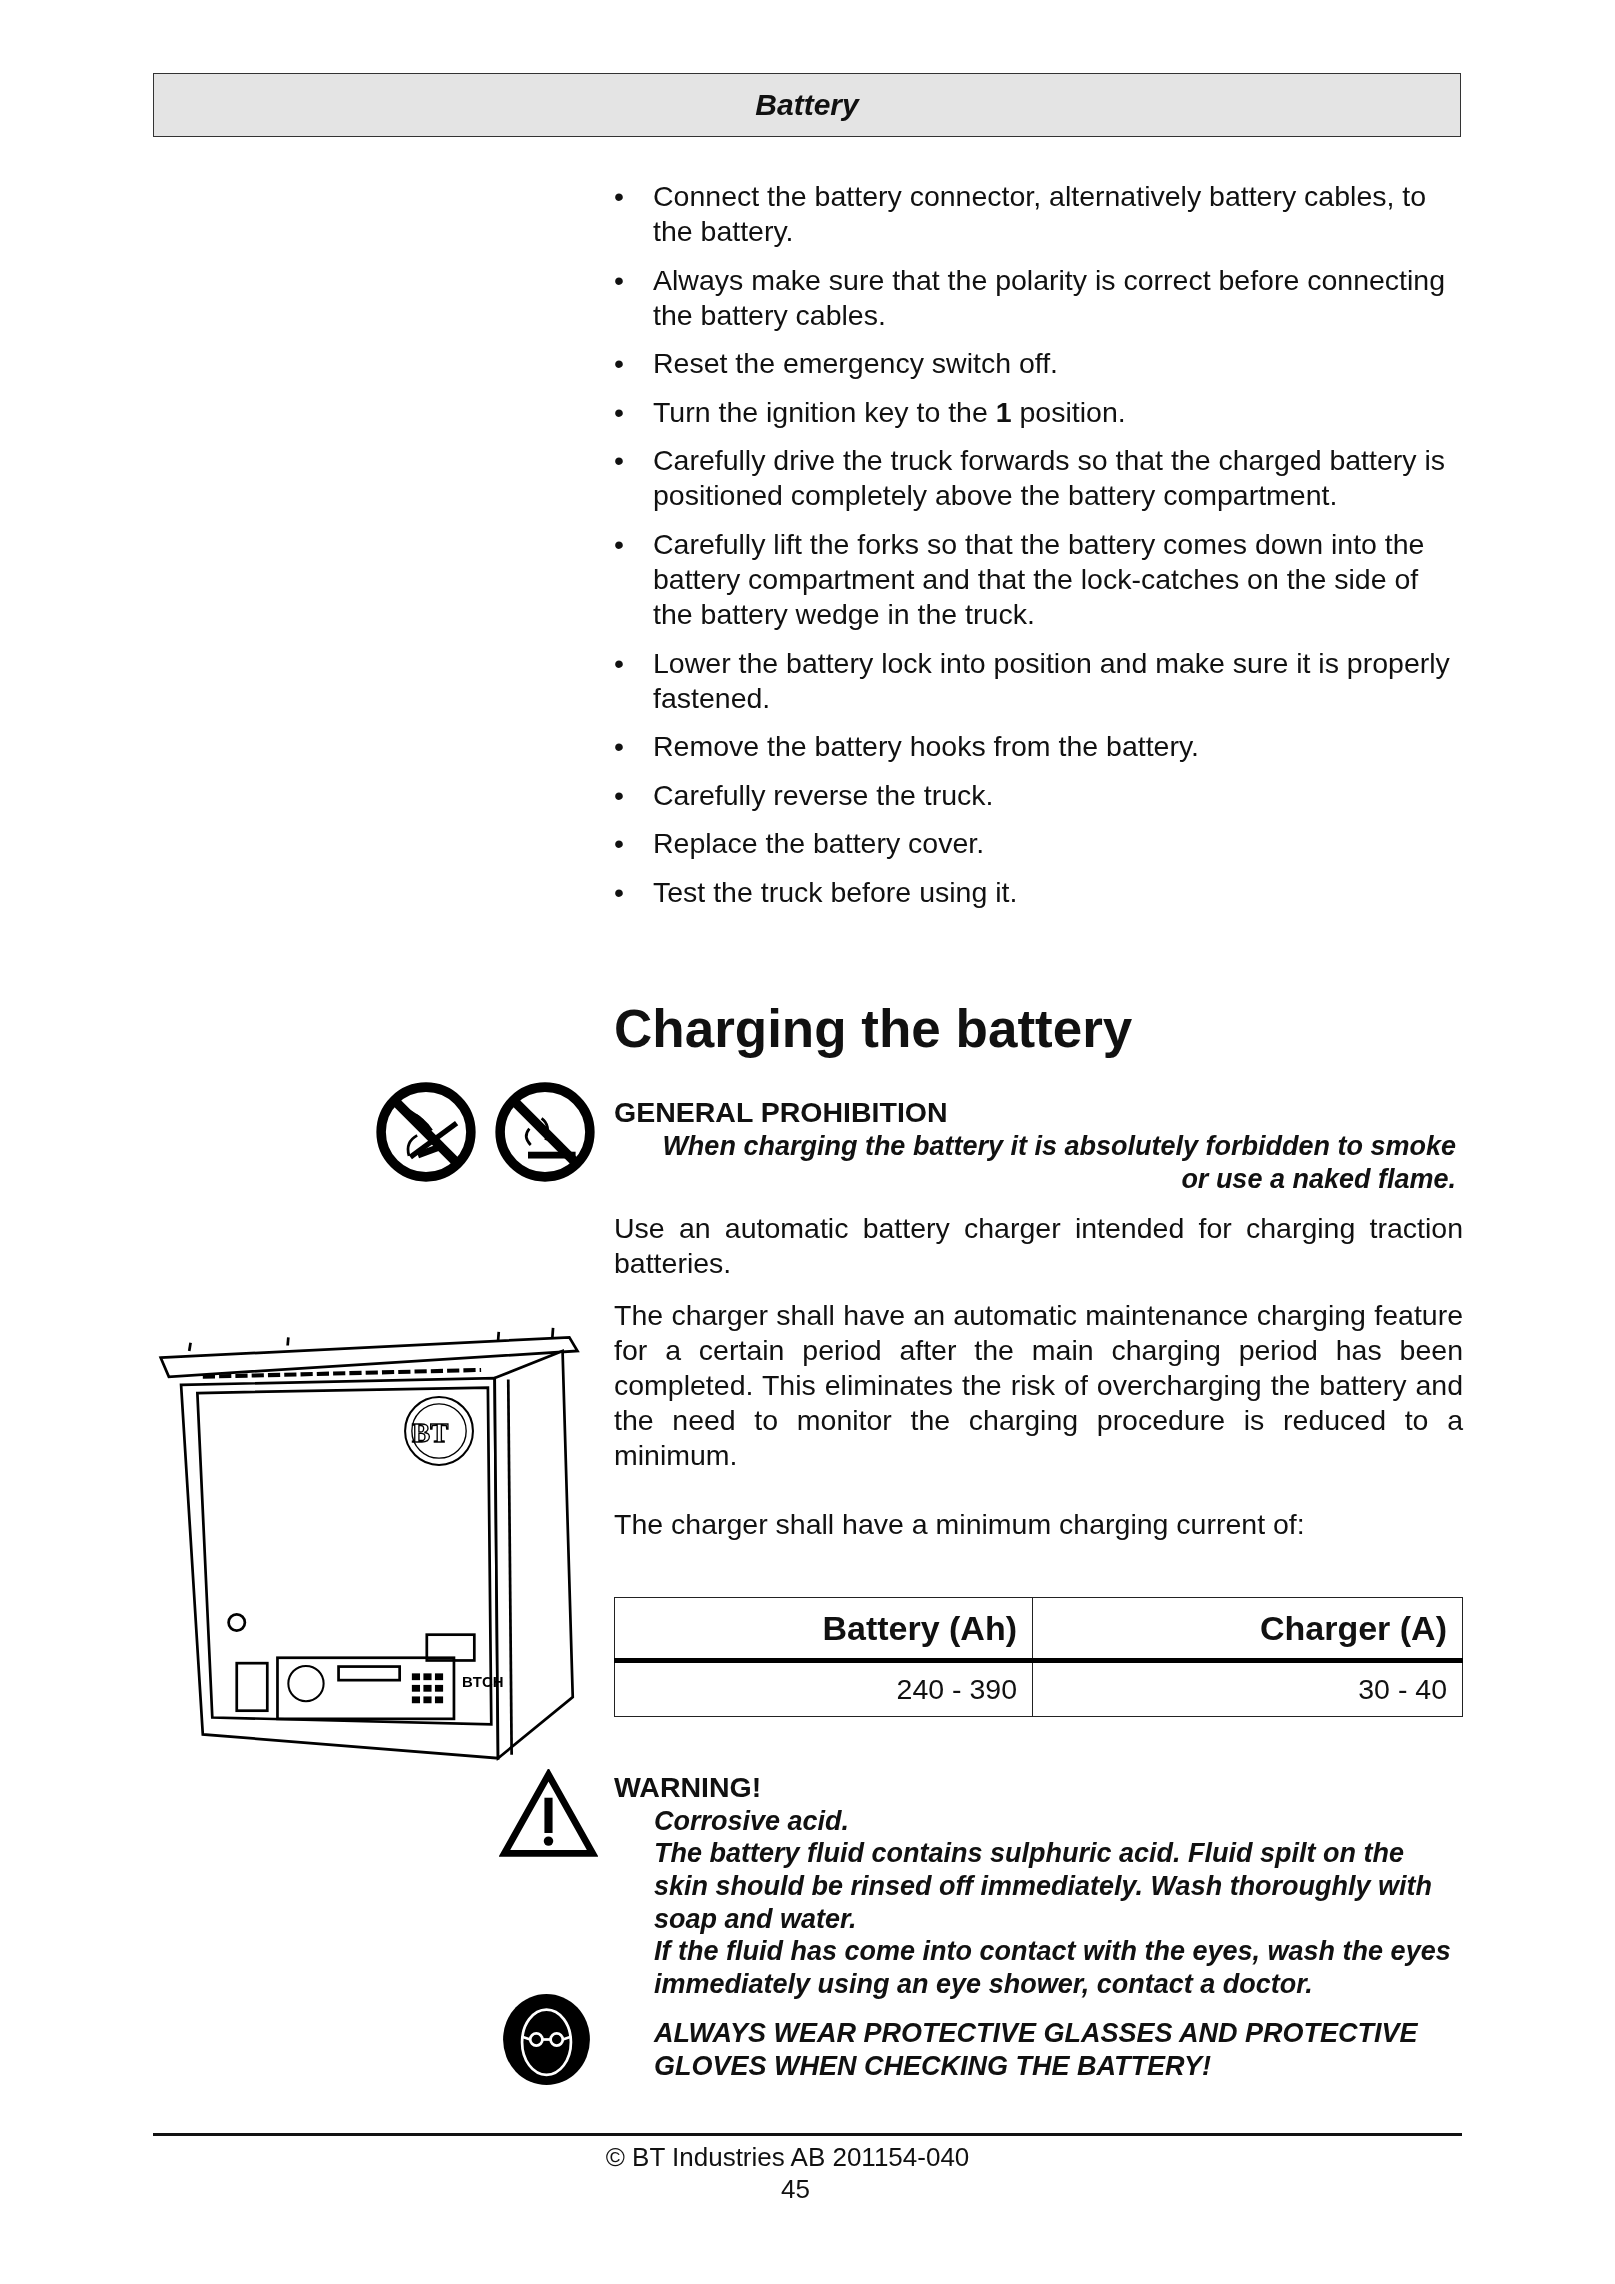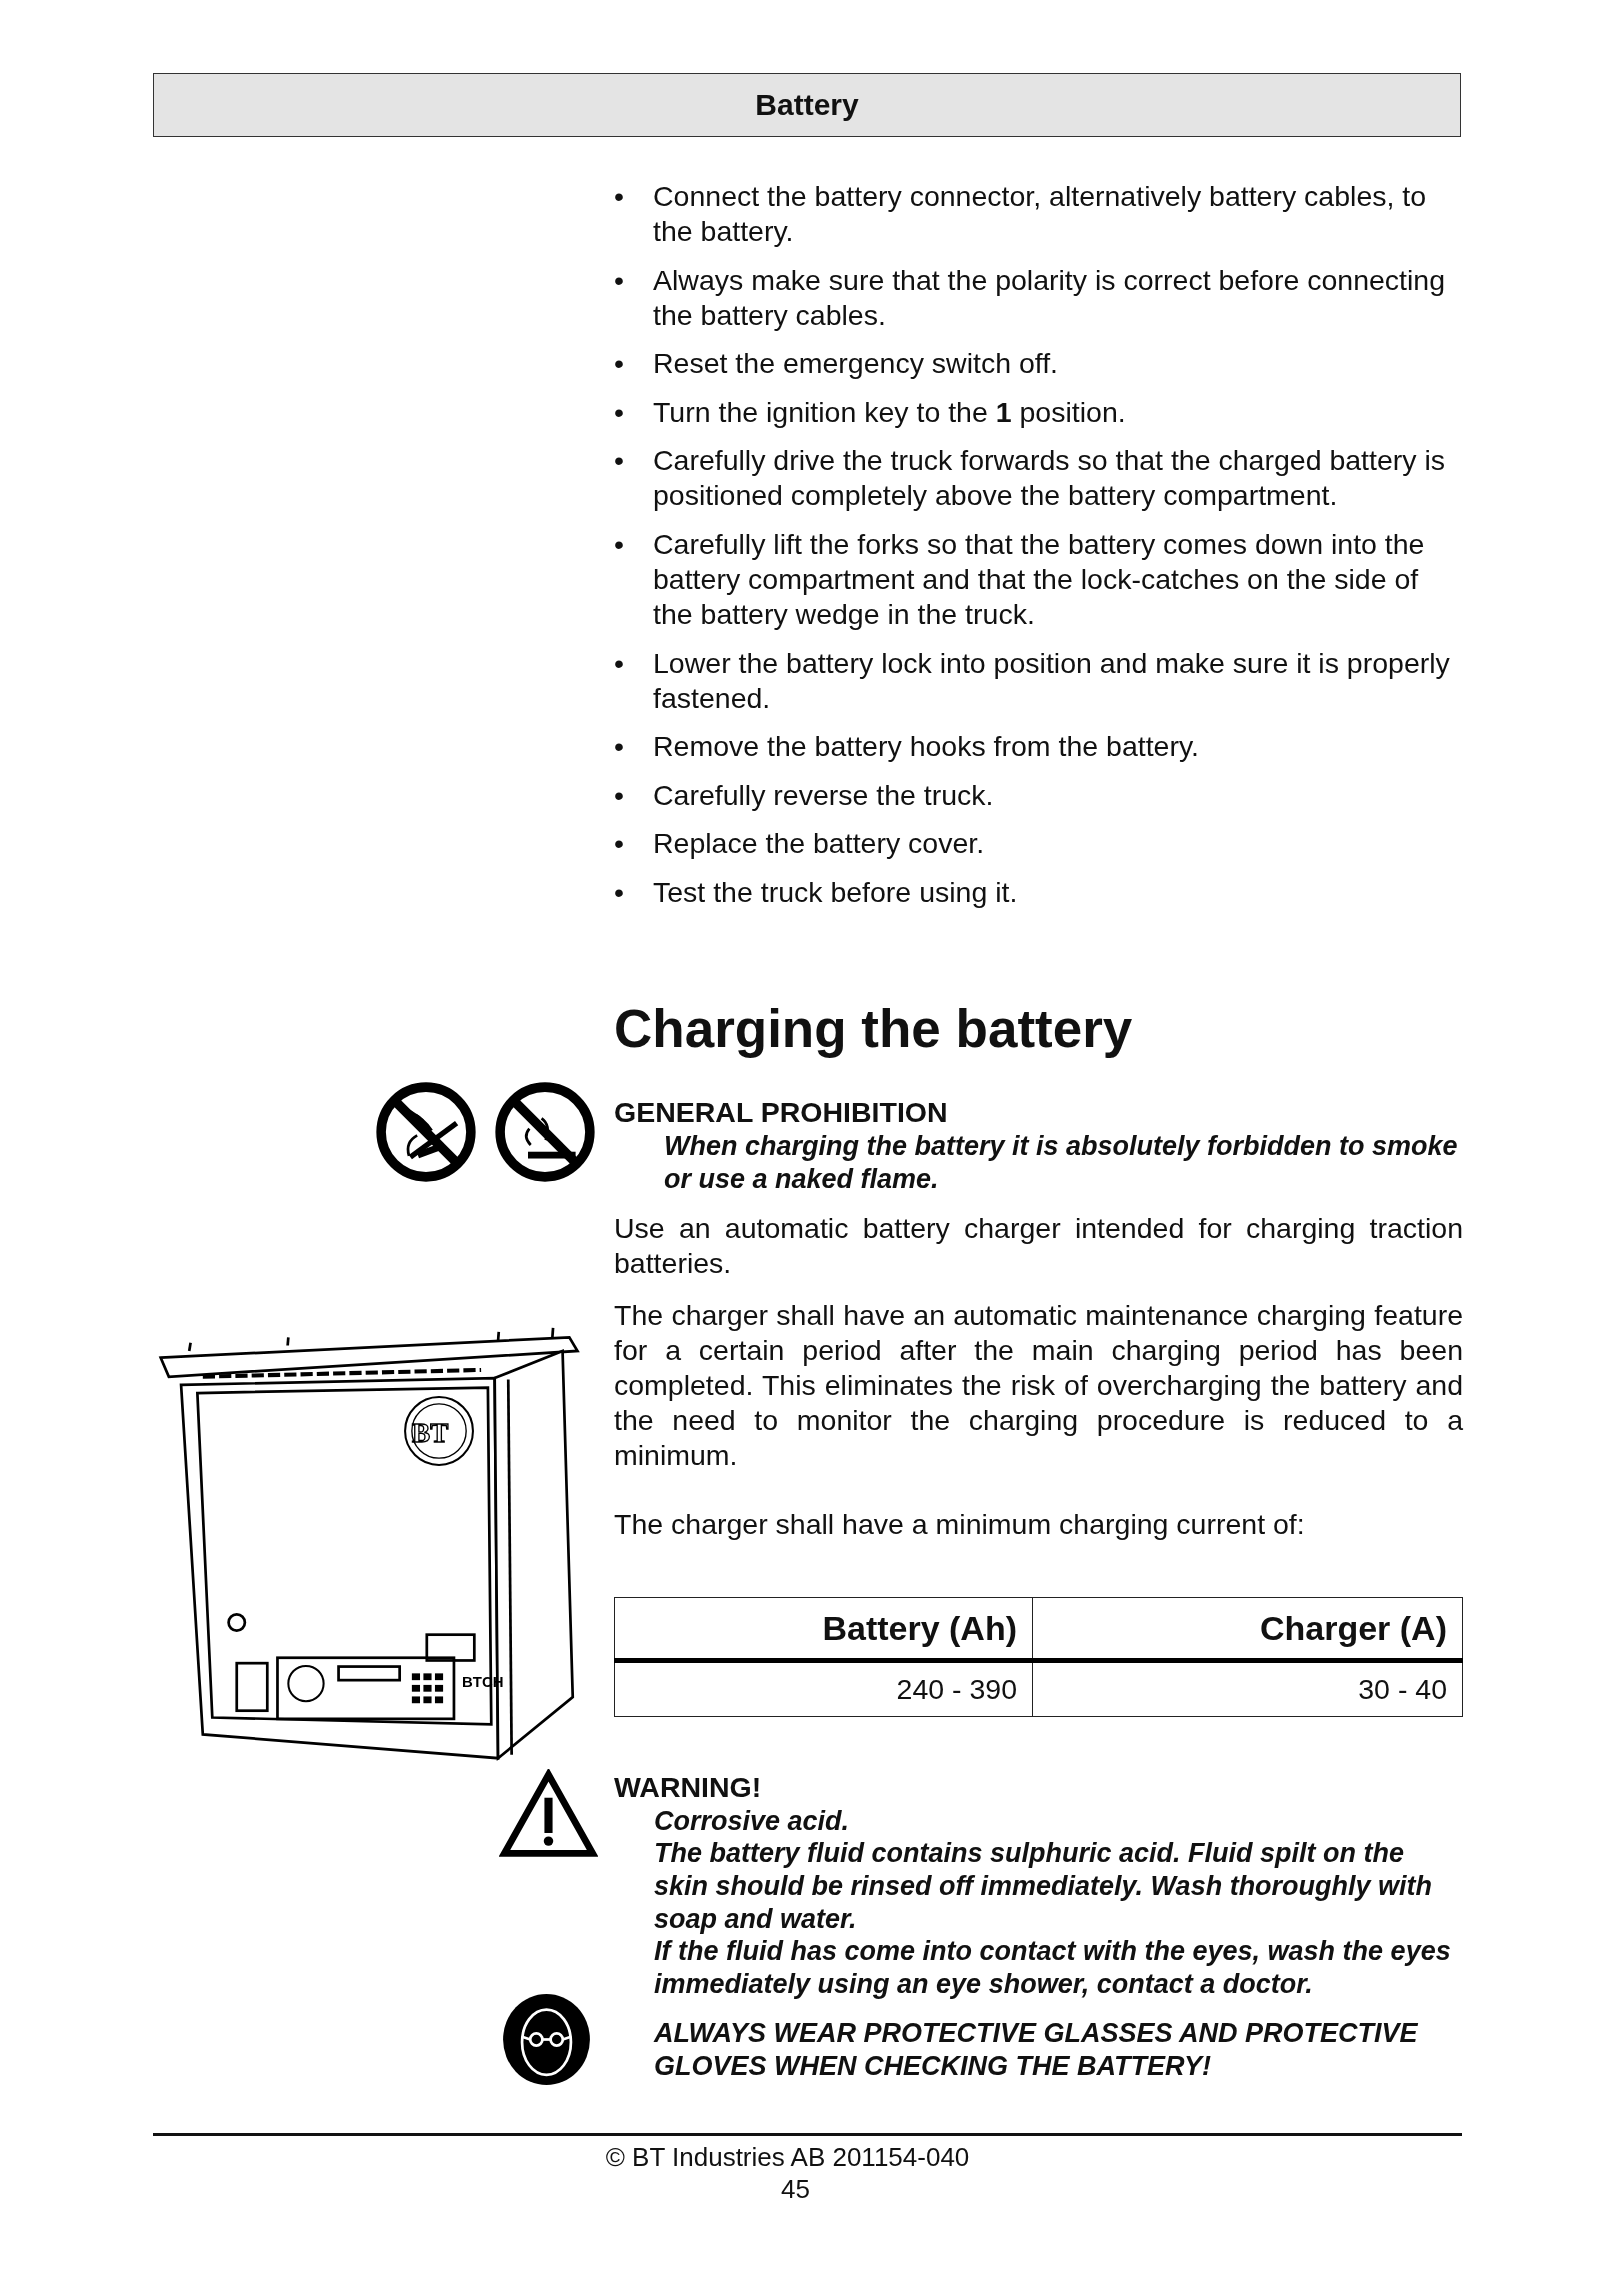--- a/index.html
+++ b/index.html
@@ -1,21 +1,21 @@
 <!DOCTYPE html>
 <html style="font-size:11px"><head>
 <meta charset="utf-8">
 <style>
   html, body { margin:0; padding:0; background:#ffffff; }
   body { width:1616px; height:2284px; position:relative; overflow:hidden;
          font-family:"Liberation Sans", sans-serif; color:#111; }
   .abs { position:absolute; }
   .header-box { left:153px; top:73px; width:1308px; height:64px;
       background:#e4e4e4; border:1.4px solid #333; box-sizing:border-box;
-      display:flex; align-items:center; justify-content:center; }
+      display:flex; align-items:center; justify-content:center;font-style:italic; }
   .header-box span { font-size:30px; font-weight:bold; }
   .bullets { left:614px; top:179px; width:849px; margin:0; padding:0; list-style:none; }
   .bullets li { position:relative; padding-left:39px; font-size:28.5px; line-height:35px;
       margin-bottom:13.6px; }
   .bullets li .dot { position:absolute; left:0; top:0; width:39px; }
   .bullets li b { font-weight:bold; }
   .h1 { left:614px; top:998px; font-size:53px; font-weight:bold; letter-spacing:0px; }
   .label-bold { font-size:28.5px; font-weight:bold; }
   .ital { font-size:27px; font-weight:bold; font-style:italic; line-height:33px; }
   .para { font-size:28.5px; line-height:35px; text-align:justify; }
@@ -60,21 +60,21 @@
 </svg>
 <svg class="abs" style="left:494px; top:1081px;" width="102" height="102" viewBox="0 0 150 150">
   <circle cx="75" cy="75" r="66" fill="none" stroke="#000" stroke-width="14"></circle>
   <rect x="50" y="104" width="70" height="10" fill="#000"></rect>
   <path d="M52 70 q-10 12 2 24" stroke="#000" stroke-width="4" fill="none"></path>
   <path d="M70 55 q14 10 6 32" stroke="#000" stroke-width="4" fill="none"></path>
   <line x1="30" y1="30" x2="120" y2="120" stroke="#000" stroke-width="14"></line>
 </svg>
 
 <div class="abs label-bold" style="left:614px; top:1096px;">GENERAL PROHIBITION</div>
-<div class="abs ital" style="left:664px; top:1130px; width:808px;">When charging the battery it is absolutely forbidden to smoke or use a naked flame.</div>
+<div class="abs ital" style="left:648px; top:1130px; width:808px;text-align:right;">When charging the battery it is absolutely forbidden to smoke or use a naked flame.</div>
 
 <div class="abs para" style="left:614px; top:1211px; width:849px;">Use an automatic battery charger intended for charging traction batteries.</div>
 <div class="abs para" style="left:614px; top:1298px; width:849px;">The charger shall have an automatic maintenance charging feature for a certain period after the main charging period has been completed. This eliminates the risk of overcharging the battery and the need to monitor the charging procedure is reduced to a minimum.</div>
 <div class="abs para" style="left:614px; top:1507px; width:849px;">The charger shall have a minimum charging current of:</div>
 
 <svg class="abs" style="left:155px; top:1317px;" width="435" height="448" viewBox="0 0 640 660">
   <g fill="none" stroke="#000" stroke-width="4">
 
     <polygon points="8,60 610,30 622,50 20,88" fill="#fff"></polygon>
     <line x1="50" y1="50" x2="52" y2="38"></line>

